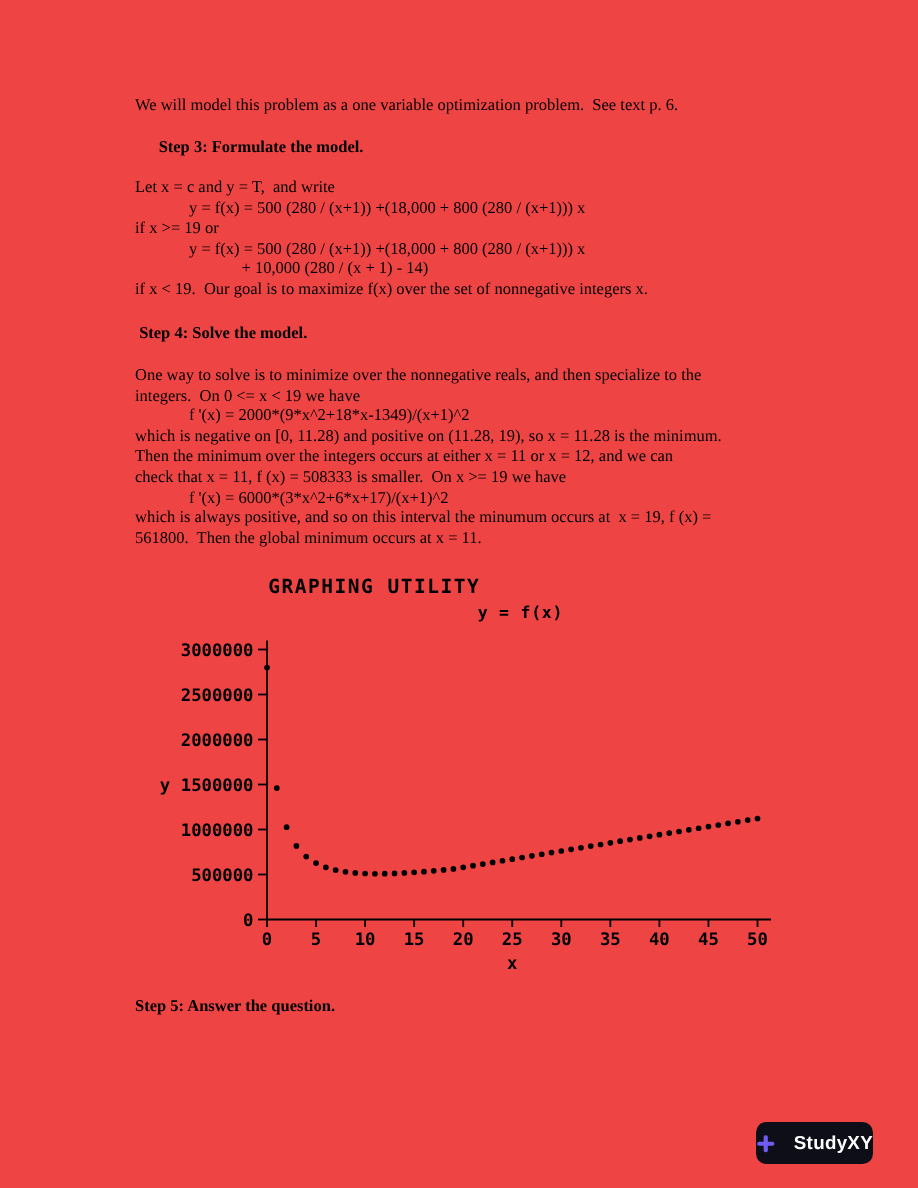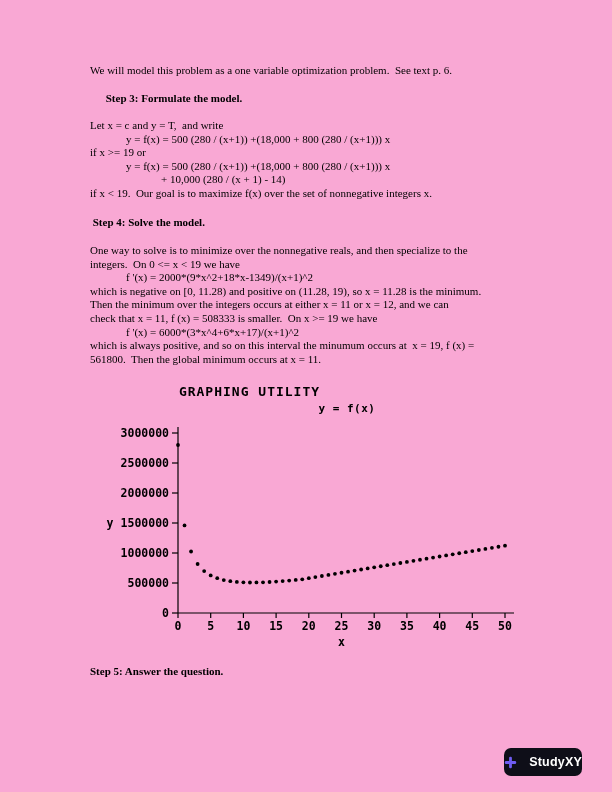--- a/index.html
+++ b/index.html
@@ -1,20 +1,20 @@
 <!DOCTYPE html>
 <html><head>
 <meta charset="utf-8">
 <style>
   html,body { margin:0; padding:0; background:#888; }
   .page {
     position:relative;
     width:612px; height:792px;
     margin:0 auto;
-    background:#f9a8d4;
+    background:#ef4444;
     font-family:"Liberation Serif", serif;
     font-size:11px;
     color:#000;
     overflow:hidden;
   }
   .abs { position:absolute; }
   .line { white-space:pre; line-height:13.6px; }
   .ind1 { margin-left:36px; }
   .ind2 { margin-left:71px; }
   .heading { font-weight:bold; white-space:pre; line-height:13.6px; }
@@ -64,21 +64,21 @@
 
   <div class="abs heading" style="top:216px;left:90px"> Step 4: Solve the model.</div>
 
   <div class="abs" style="top:244px;left:90px">
     <div class="line">One way to solve is to minimize over the nonnegative reals, and then specialize to the</div>
     <div class="line">integers.  On 0 &lt;= x &lt; 19 we have</div>
     <div class="line ind1">f '(x) = 2000*(9*x^2+18*x-1349)/(x+1)^2</div>
     <div class="line">which is negative on [0, 11.28) and positive on (11.28, 19), so x = 11.28 is the minimum.</div>
     <div class="line">Then the minimum over the integers occurs at either x = 11 or x = 12, and we can</div>
     <div class="line">check that x = 11, f (x) = 508333 is smaller.  On x &gt;= 19 we have</div>
-    <div class="line ind1">f '(x) = 6000*(3*x^4+6*x+17)/(x+1)^2</div>
+    <div class="line ind1">f '(x) = 6000*(3*x^2+6*x+17)/(x+1)^2</div>
     <div class="line">which is always positive, and so on this interval the minumum occurs at  x = 19, f (x) =</div>
     <div class="line">561800.  Then the global minimum occurs at x = 11.</div>
   </div>
 
   <div class="abs chart-title" style="top:384px">GRAPHING UTILITY</div>
   <div class="abs chart-subtitle" style="top:402px">y = f(x)</div>
 
   <svg id="chart-svg" class="abs" style="top:420px;left:90px" width="450" height="240">
       <line x1="88" y1="7" x2="88" y2="193" stroke="#000" stroke-width="1.2"></line>
       <line x1="88" y1="193" x2="424" y2="193" stroke="#000" stroke-width="1.2"></line>

